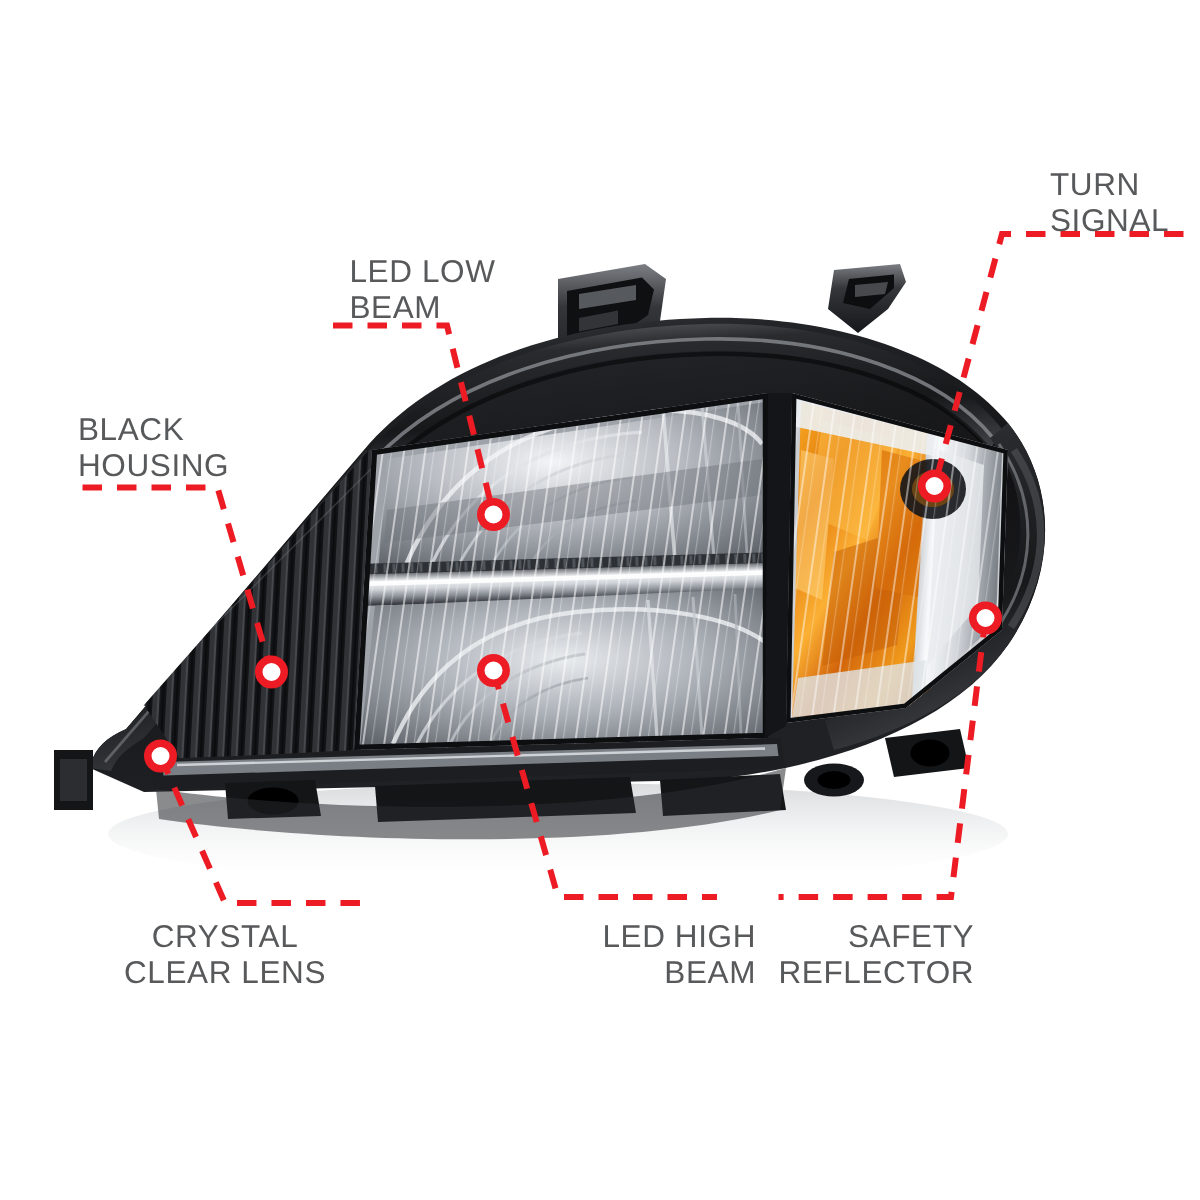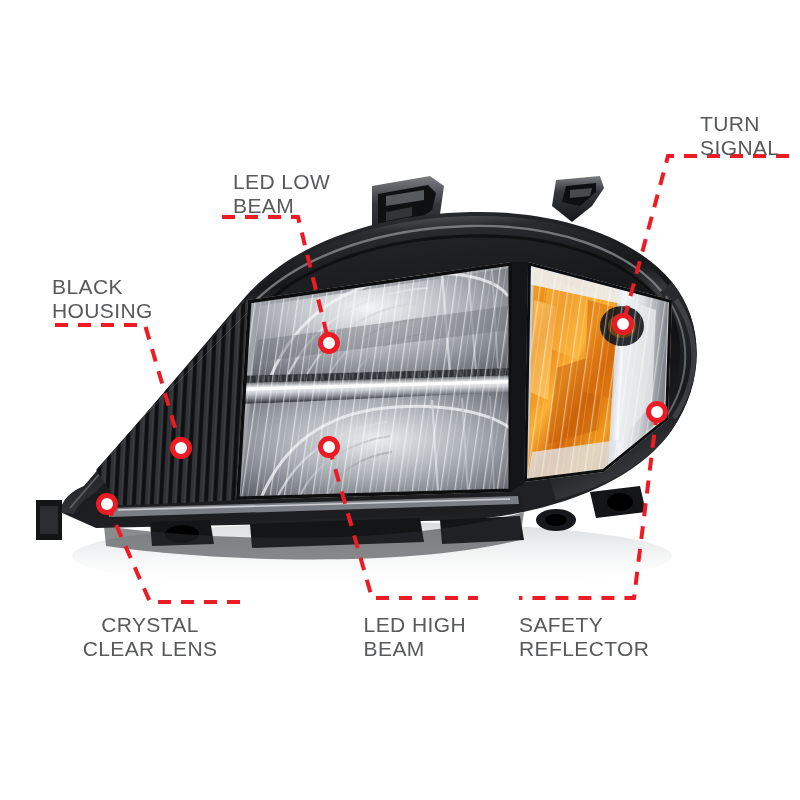--- a/index.html
+++ b/index.html
@@ -14,22 +14,22 @@
     font-size:21px;
     line-height:1.12;
     letter-spacing:.4px;
     white-space:pre-line;
     font-weight:400;
   }
   .lbl-turn      {left:700px; top:112px; text-align:left;}
   .lbl-lowbeam   {left:222px; top:170px; text-align:left;margin-left:11px;}
   .lbl-housing   {left:52px;  top:275px; text-align:left;}
   .lbl-lens      {left:150px; top:613px; text-align:center; transform:translateX(-50%);}
-  .lbl-high      {left:466px; top:613px; transform:translateX(-100%);}
-  .lbl-safety    {left:519px; top:613px; text-align:left;}
+  .lbl-high      {left:504px; top:613px; text-align:right; transform:translateX(-100%);}
+  .lbl-safety    {left:519px; top:613px; text-align:right;}
 
   
   #art, #leaders{position:absolute;left:0;top:0;width:800px;height:800px;}
   #leaders{pointer-events:none;}
 </style>
 </head>
 <body>
 
 <div id="stage">
 

